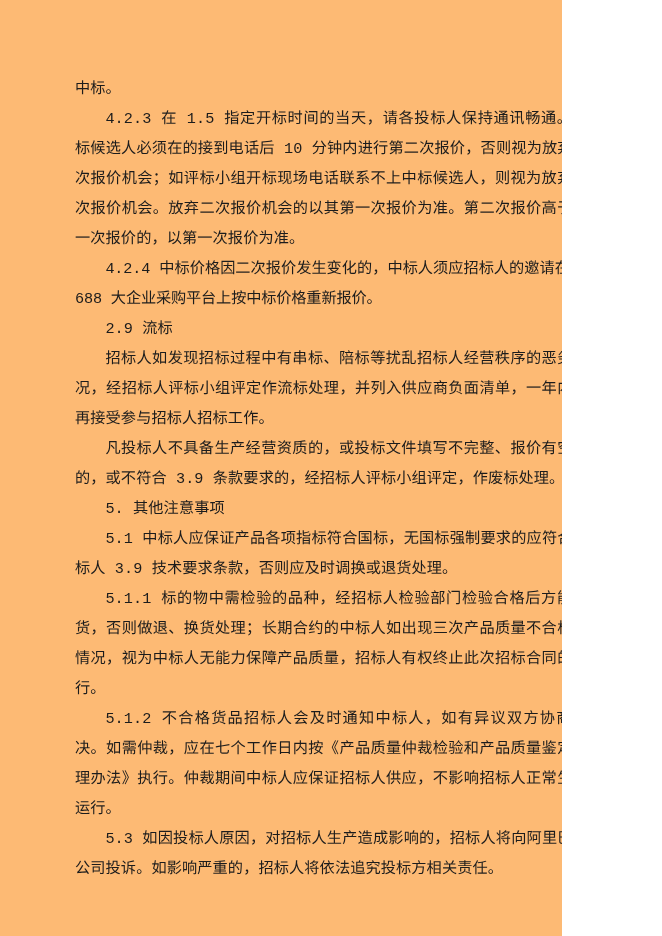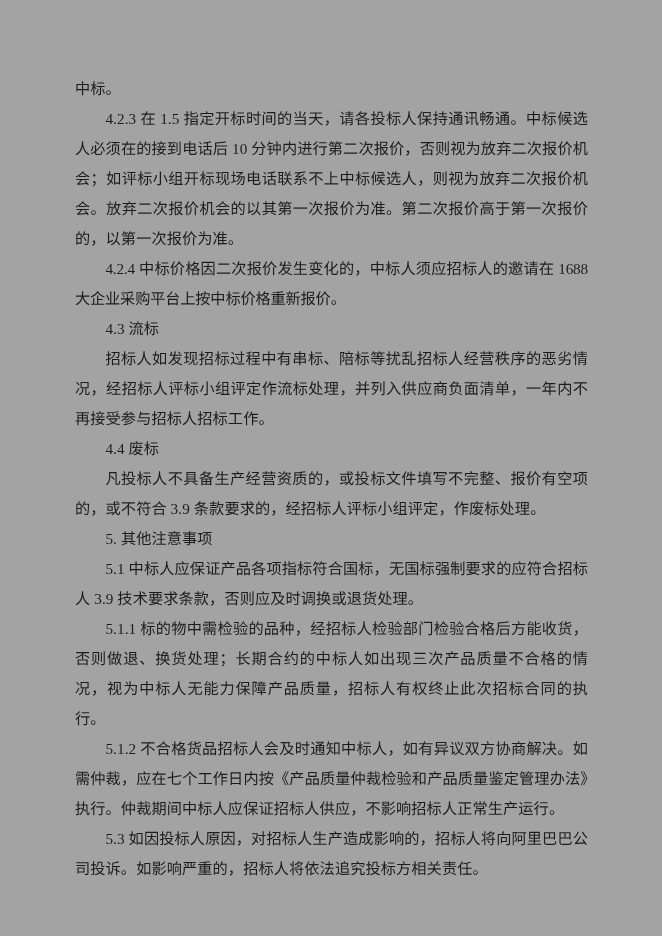--- a/index.html
+++ b/index.html
@@ -4,26 +4,26 @@
 <title>招标文件页</title>
 <style>
   html, body {
     margin: 0;
     padding: 0;
     background: #ffffff;
   }
 
   .page {
     position: relative;
-    width: 662px;
+    width: 562px;
     height: 936px;
-    background: #a3a3a3;
+    background: #fdba74;
     overflow: hidden;
     box-sizing: border-box;
-    font-family: Liberation Serif, serif;
+    font-family: Liberation Mono, monospace;
   }
 
   .doc-body {
     position: absolute;
     left: 75px;
     top: 74px;
     width: 513px;
   }
 
   
@@ -64,23 +64,22 @@
 </style>
 </head>
 <body>
 
 <div class="page">
   <div class="doc-body" id="doc-body">
 
   <p class="para no-indent">中标。</p>
       <p class="para indent">4.2.3 在 1.5 指定开标时间的当天，请各投标人保持通讯畅通。中标候选人必须在的接到电话后 10 分钟内进行第二次报价，否则视为放弃二次报价机会；如评标小组开标现场电话联系不上中标候选人，则视为放弃二次报价机会。放弃二次报价机会的以其第一次报价为准。第二次报价高于第一次报价的，以第一次报价为准。</p>
       <p class="para indent tight">4.2.4 中标价格因二次报价发生变化的，中标人须应招标人的邀请在 1688 大企业采购平台上按中标价格重新报价。</p>
-      <p class="para heading">4.3 流标</p>
+      <p class="para heading">2.9 流标</p>
       <p class="para indent">招标人如发现招标过程中有串标、陪标等扰乱招标人经营秩序的恶劣情况，经招标人评标小组评定作流标处理，并列入供应商负面清单，一年内不再接受参与招标人招标工作。</p>
-      <p class="para heading">4.4 废标</p>
       <p class="para indent">凡投标人不具备生产经营资质的，或投标文件填写不完整、报价有空项的，或不符合 3.9 条款要求的，经招标人评标小组评定，作废标处理。</p>
       <p class="para heading">5. 其他注意事项</p>
       <p class="para indent">5.1  中标人应保证产品各项指标符合国标，无国标强制要求的应符合招标人 3.9 技术要求条款，否则应及时调换或退货处理。</p>
       <p class="para indent">5.1.1  标的物中需检验的品种，经招标人检验部门检验合格后方能收货，否则做退、换货处理；长期合约的中标人如出现三次产品质量不合格的情况，视为中标人无能力保障产品质量，招标人有权终止此次招标合同的执行。</p>
       <p class="para indent">5.1.2  不合格货品招标人会及时通知中标人，如有异议双方协商解决。如需仲裁，应在七个工作日内按《产品质量仲裁检验和产品质量鉴定管理办法》执行。仲裁期间中标人应保证招标人供应，不影响招标人正常生产运行。</p>
       <p class="para indent">5.3 如因投标人原因，对招标人生产造成影响的，招标人将向阿里巴巴公司投诉。如影响严重的，招标人将依法追究投标方相关责任。</p>
     </div>
 </div>
 
 </body></html>

